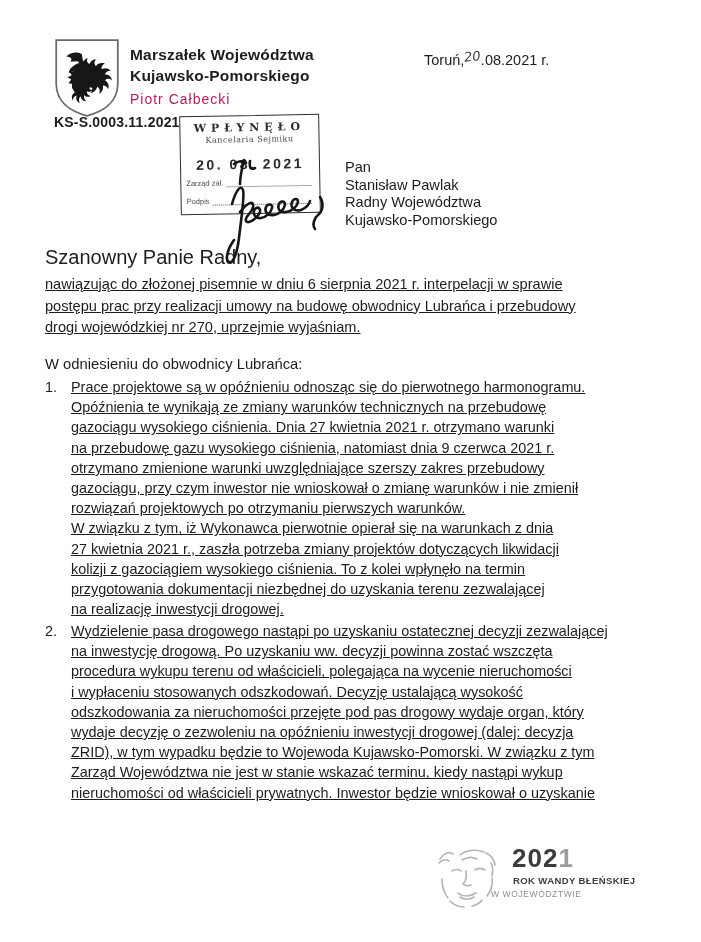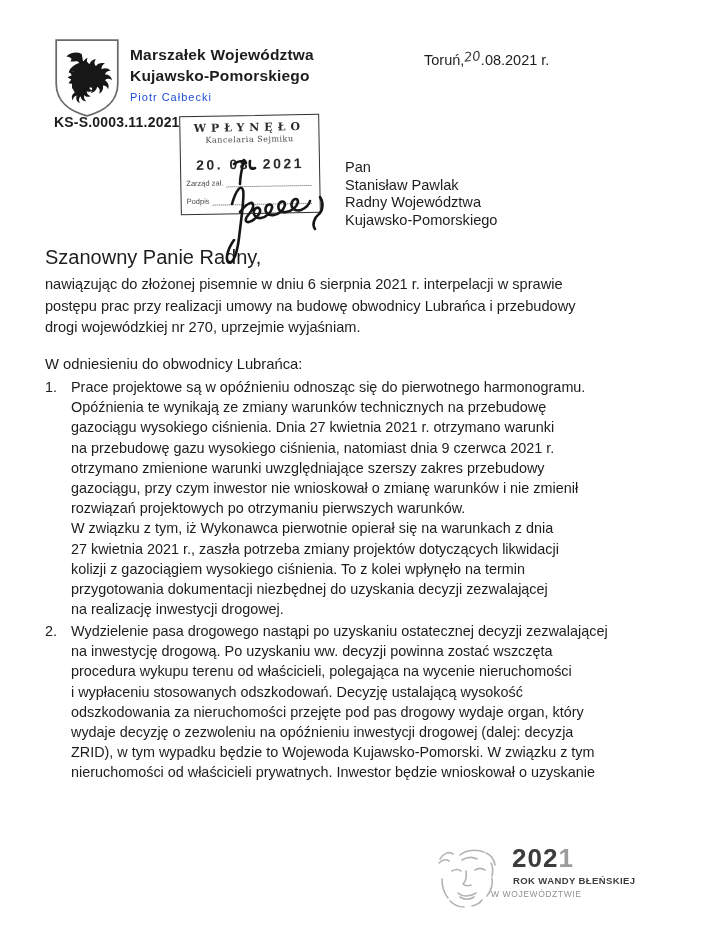--- a/index.html
+++ b/index.html
@@ -6,21 +6,21 @@
   .page{
     position:relative;width:701px;height:942px;margin:0 auto;
     background:#ffffff;overflow:hidden;color:#1d1d1d;
     font-family:"Liberation Sans",sans-serif;
   }
   .abs{position:absolute;}
   
   .coat{left:52px;top:38px;width:70px;height:80px;}
   .org{left:130px;top:44px;}
   .org-line{font-size:15.5px;font-weight:bold;line-height:21px;letter-spacing:.2px;}
-  .person{font-size:11px;color:#1d4ed8;margin-top:5px;letter-spacing:1px;}
+  .person{font-size:14px;color:#be185d;margin-top:5px;letter-spacing:1px;}
   .dateline{left:424px;top:52px;font-size:14.5px;white-space:nowrap;}
   .hand-day{font-family:"DejaVu Sans",sans-serif;font-style:italic;font-size:13px;
     color:#3a3a3a;position:relative;top:-4px;transform:rotate(-6deg);display:inline-block;}
   .ref{left:54px;top:114px;font-size:14px;font-weight:bold;letter-spacing:.2px;}
   
   .stamp{left:180px;top:115px;width:140px;height:99px;border:1.6px solid #2f2f2f;
     transform:rotate(-1deg);box-sizing:border-box;text-align:center;color:#2b2b2b;}
   .stamp-title{font-family:"DejaVu Serif",serif;font-weight:bold;font-size:11px;
     letter-spacing:5px;margin-top:5px;white-space:nowrap;}
   .stamp-sub{font-family:"DejaVu Serif",serif;font-size:8px;color:#4a4a4a;
@@ -29,21 +29,21 @@
   .stamp-row{position:absolute;left:5px;font-size:7.5px;color:#4a4a4a;text-align:left;
     display:flex;align-items:flex-end;width:125px;}
   .stamp-row .dots{flex:1;border-bottom:1px dotted #555;margin-left:3px;height:8px;}
   .row-zal{bottom:26px;}
   .row-podpis{bottom:8px;}
   .sig{left:210px;top:142px;width:130px;height:125px;z-index:3;pointer-events:none;}
   
   .recipient{left:345px;top:159px;font-weight:normal;font-size:14.6px;line-height:17.6px;}
   
   .salutation{left:45px;top:246px;font-size:20px;}
-  .bline{font-size:14.6px;line-height:21.6px;white-space:nowrap;}
+  .bline{font-size:14.6px;line-height:21.6px;white-space:nowrap;text-decoration:underline;}
   .intro{left:45px;top:274px;}
   .heading{left:45px;top:356px;font-size:14.8px;}
   .lnum{position:absolute;left:45px;font-size:14.4px;line-height:20.2px;}
   .llines{position:absolute;left:71px;}
   .llines .bline{font-size:14.4px;line-height:20.2px;}
   .item1{top:377px;}
   .item2{top:621px;}
   
   .portrait{left:430px;top:845px;width:78px;height:64px;}
   .year{left:512px;top:843px;font-size:26px;font-weight:bold;letter-spacing:1px;}
@@ -123,33 +123,34 @@
     <div class="bline">Prace projektowe są w opóźnieniu odnosząc się do pierwotnego harmonogramu.</div>
     <div class="bline">Opóźnienia te wynikają ze zmiany warunków technicznych na przebudowę</div>
     <div class="bline">gazociągu wysokiego ciśnienia. Dnia 27 kwietnia 2021 r. otrzymano warunki</div>
     <div class="bline">na przebudowę gazu wysokiego ciśnienia, natomiast dnia 9 czerwca 2021 r.</div>
     <div class="bline">otrzymano zmienione warunki uwzględniające szerszy zakres przebudowy</div>
     <div class="bline">gazociągu, przy czym inwestor nie wnioskował o zmianę warunków i nie zmienił</div>
     <div class="bline">rozwiązań projektowych po otrzymaniu pierwszych warunków.</div>
     <div class="bline">W związku z tym, iż Wykonawca pierwotnie opierał się na warunkach z dnia</div>
     <div class="bline">27 kwietnia 2021 r., zaszła potrzeba zmiany projektów dotyczących likwidacji</div>
     <div class="bline">kolizji z gazociągiem wysokiego ciśnienia. To z kolei wpłynęło na termin</div>
-    <div class="bline">przygotowania dokumentacji niezbędnej do uzyskania decyzji zezwalającej</div>
+    <div class="bline">przygotowania dokumentacji niezbędnej do uzyskania terenu zezwalającej</div>
     <div class="bline">na realizację inwestycji drogowej.</div>
   </div>
 
   <div class="abs lnum item2">2.</div>
   <div class="abs llines item2">
     <div class="bline">Wydzielenie pasa drogowego nastąpi po uzyskaniu ostatecznej decyzji zezwalającej</div>
     <div class="bline">na inwestycję drogową. Po uzyskaniu ww. decyzji powinna zostać wszczęta</div>
     <div class="bline">procedura wykupu terenu od właścicieli, polegająca na wycenie nieruchomości</div>
     <div class="bline">i wypłaceniu stosowanych odszkodowań. Decyzję ustalającą wysokość</div>
     <div class="bline">odszkodowania za nieruchomości przejęte pod pas drogowy wydaje organ, który</div>
     <div class="bline">wydaje decyzję o zezwoleniu na opóźnieniu inwestycji drogowej (dalej: decyzja</div>
     <div class="bline">ZRID), w tym wypadku będzie to Wojewoda Kujawsko-Pomorski. W związku z tym</div>
+    <div class="bline">Zarząd Województwa nie jest w stanie wskazać terminu, kiedy nastąpi wykup</div>
     <div class="bline">nieruchomości od właścicieli prywatnych. Inwestor będzie wnioskował o uzyskanie</div>
   </div>
 
   <svg class="abs portrait" viewBox="0 0 78 64" xmlns="http://www.w3.org/2000/svg" aria-hidden="true">
     <g fill="none" stroke="#9a9a9a" stroke-width="1.6" stroke-linecap="round" opacity="0.75">
       <path d="M10 14 c4 -6 9 -8 13 -5 m-14 9 c3 -3 7 -4 10 -2"></path>
       <path d="M30 10 c6 -5 16 -6 24 -3 m-22 8 c5 -3 11 -3 15 -1"></path>
       <path d="M56 8 c5 2 8 6 9 12 m-4 -2 c2 4 2 9 1 13"></path>
       <path d="M22 26 c3 -2 7 -2 9 0 m14 -1 c3 -2 7 -2 10 0"></path>
       <path d="M36 26 c1 6 0 10 -3 13 c2 2 5 2 8 1"></path>

